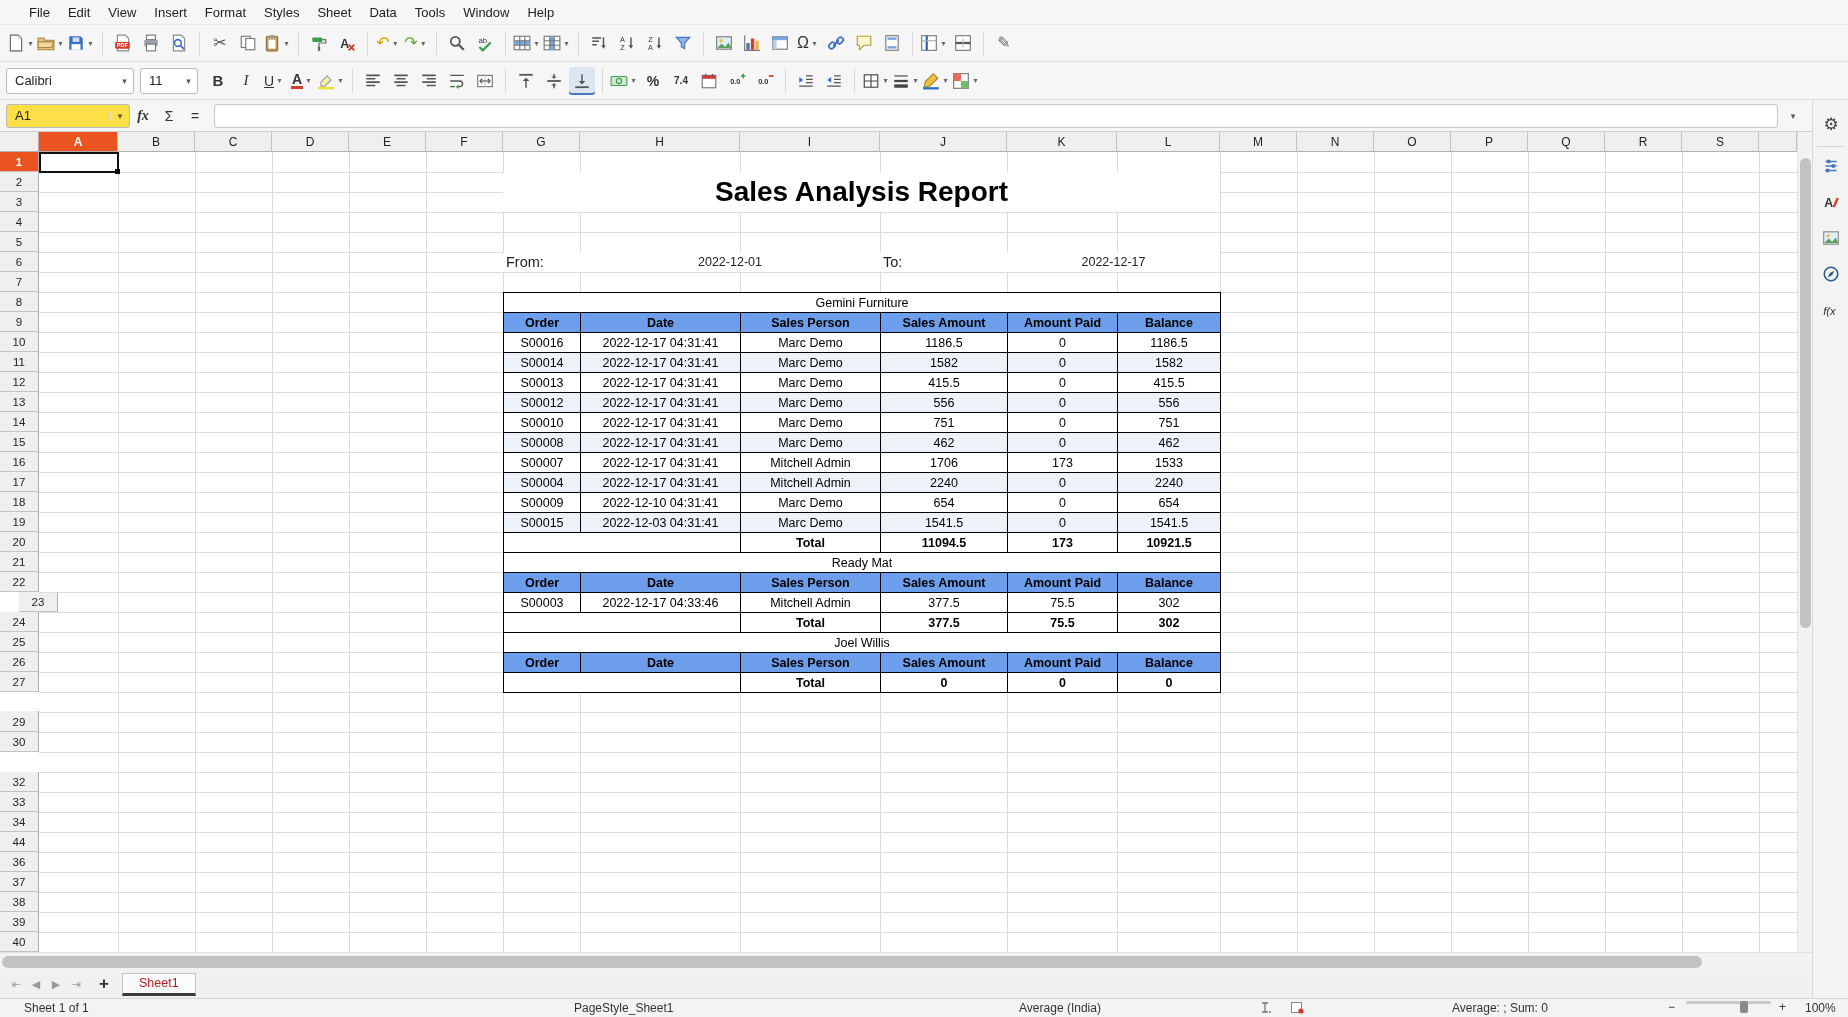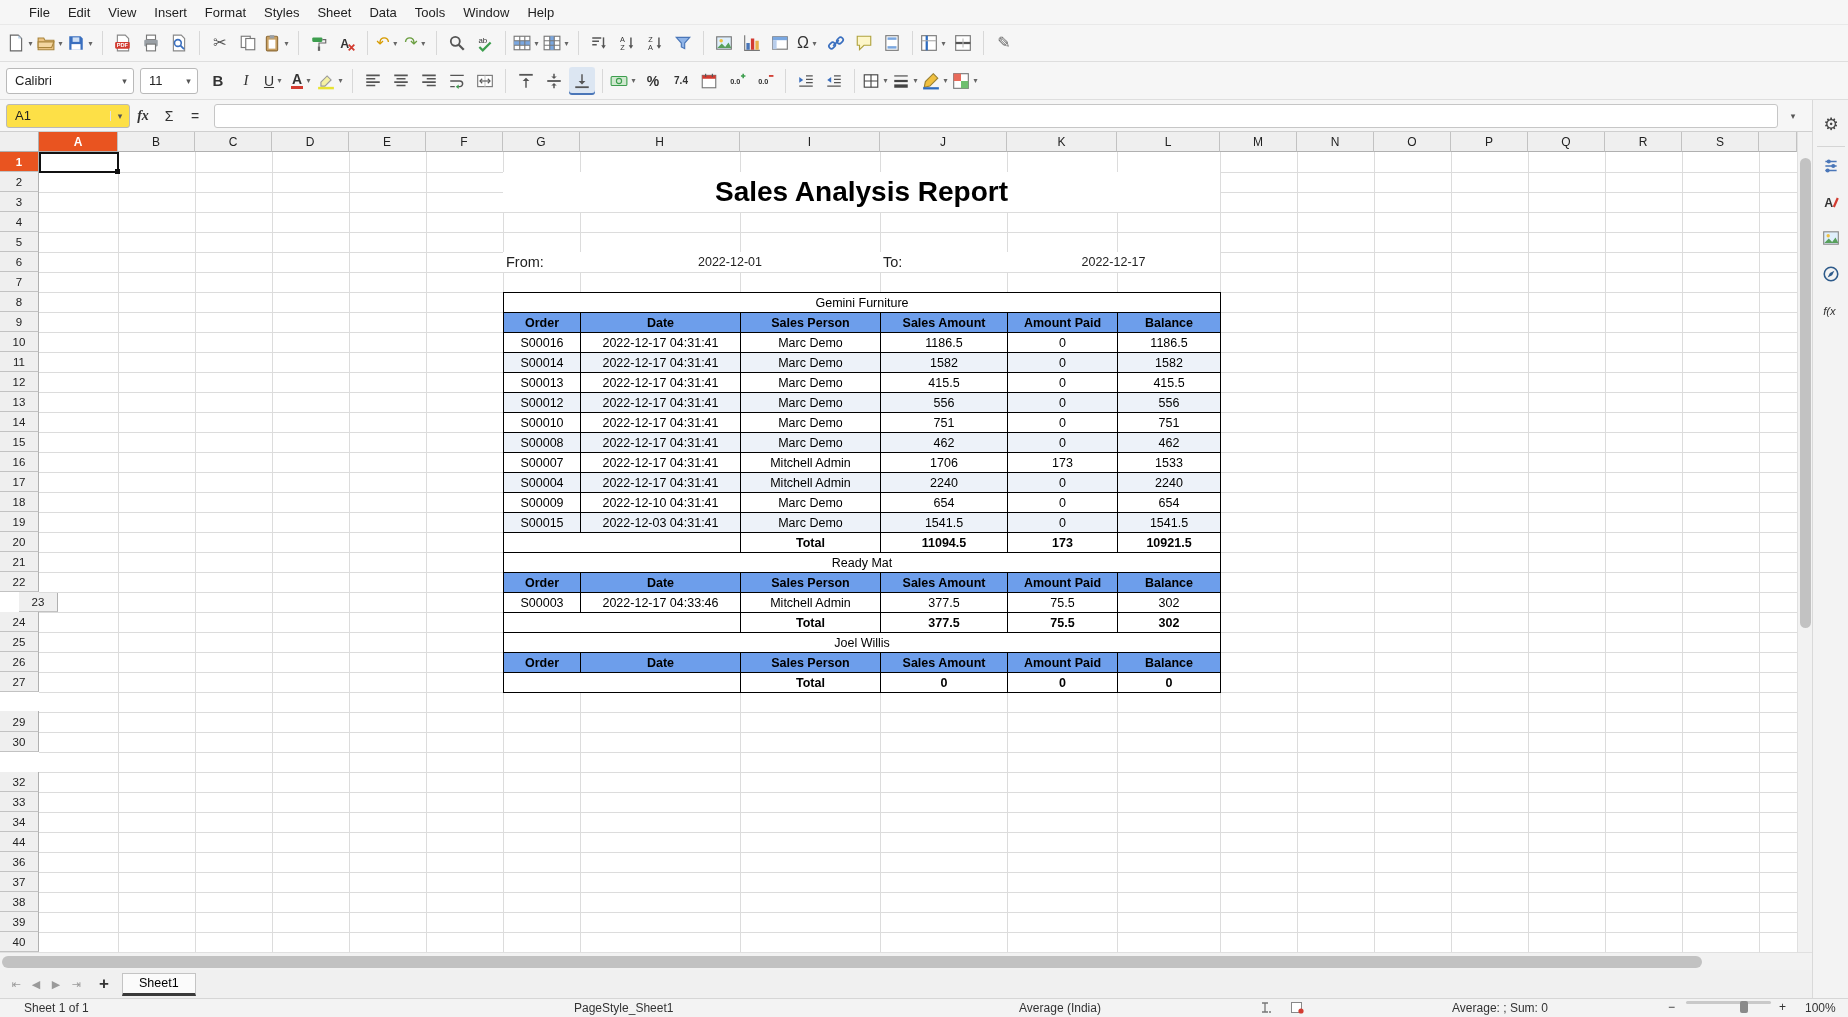--- a/index.html
+++ b/index.html
@@ -72,21 +72,21 @@
   #vthumb{position:absolute;left:2px;top:26px;width:11px;height:470px;background:#c2c2c2;border-radius:6px}
   #hscroll{position:absolute;left:0;top:952px;width:1812px;height:18px;background:#f2f2f2;border-top:1px solid #e0e0e0}
   #hthumb{position:absolute;left:2px;top:3px;width:1700px;height:12px;background:#c2c2c2;border-radius:6px}
   
   #tabbar{position:absolute;left:0;top:970px;width:1812px;height:28px;background:#f0f0f0;
           display:flex;align-items:center;padding-left:6px;box-sizing:border-box}
   .navbtn{width:20px;text-align:center;font-size:11px;color:#9a9a9a}
   #add-sheet{width:24px;height:22px;display:flex;align-items:center;justify-content:center;
              font-size:17px;font-weight:bold;color:#333;margin:0 6px}
   .sheet-tab{height:23px;padding:0 16px;display:flex;align-items:center;background:#fbfbfb;
-             border:1px solid #c4c4c4;border-bottom:3px solid #3a3a3a;font-size:12.5px;color:#000000;box-sizing:border-box}
+             border:1px solid #c4c4c4;border-bottom:3px solid #3a3a3a;font-size:12.5px;color:#b91c1c;box-sizing:border-box}
   
   #statusbar{position:absolute;left:0;top:998px;width:1848px;height:19px;background:#f3f3f3;
              border-top:1px solid #d6d6d6;font-size:12px;color:#333}
   #statusbar span{position:absolute;top:2px;white-space:nowrap}
   #zoom-track{position:absolute;left:1686px;top:9px;width:85px;height:3px;background:#c9c9c9;border-radius:2px}
   #zoom-thumb{position:absolute;left:1740px;top:4px;width:8px;height:12px;background:#8a8a8a;border-radius:2px}
   
   #sidebar{position:absolute;left:1812px;top:100px;width:36px;height:898px;background:#f3f3f3;
            border-left:1px solid #d9d9d9;z-index:4}
   .sbicon{position:absolute;left:6px;width:24px;height:24px;display:flex;align-items:center;

